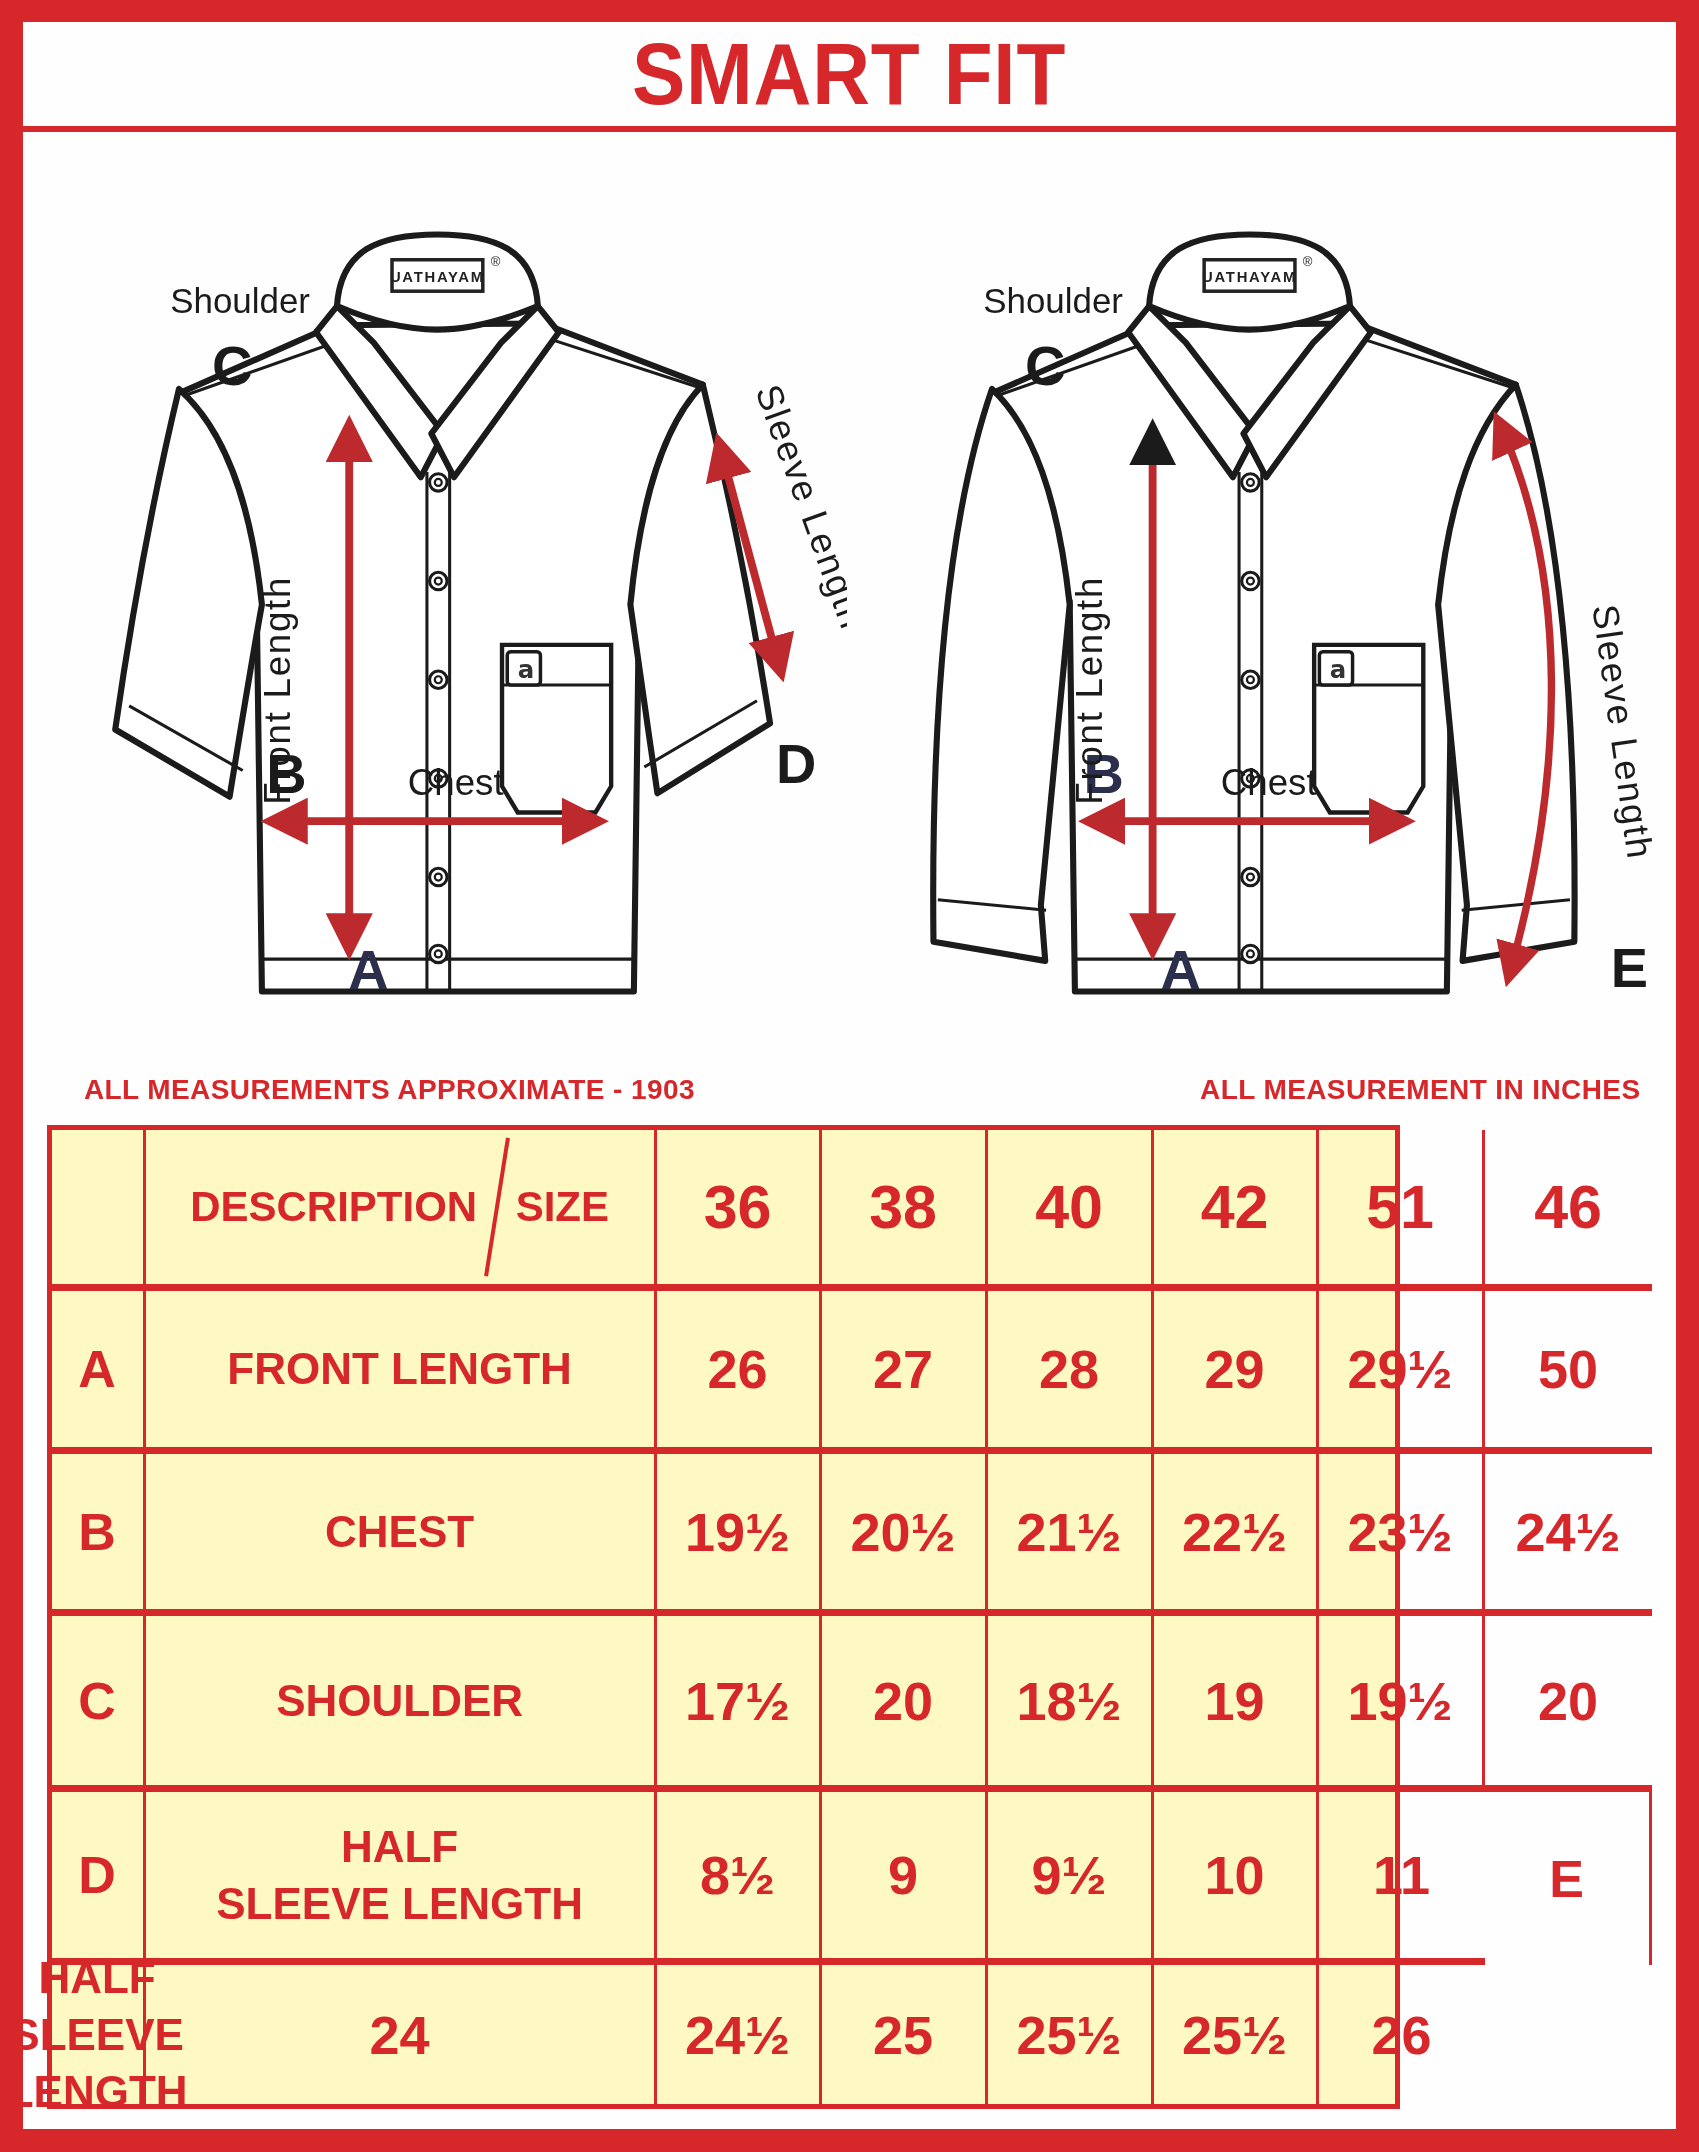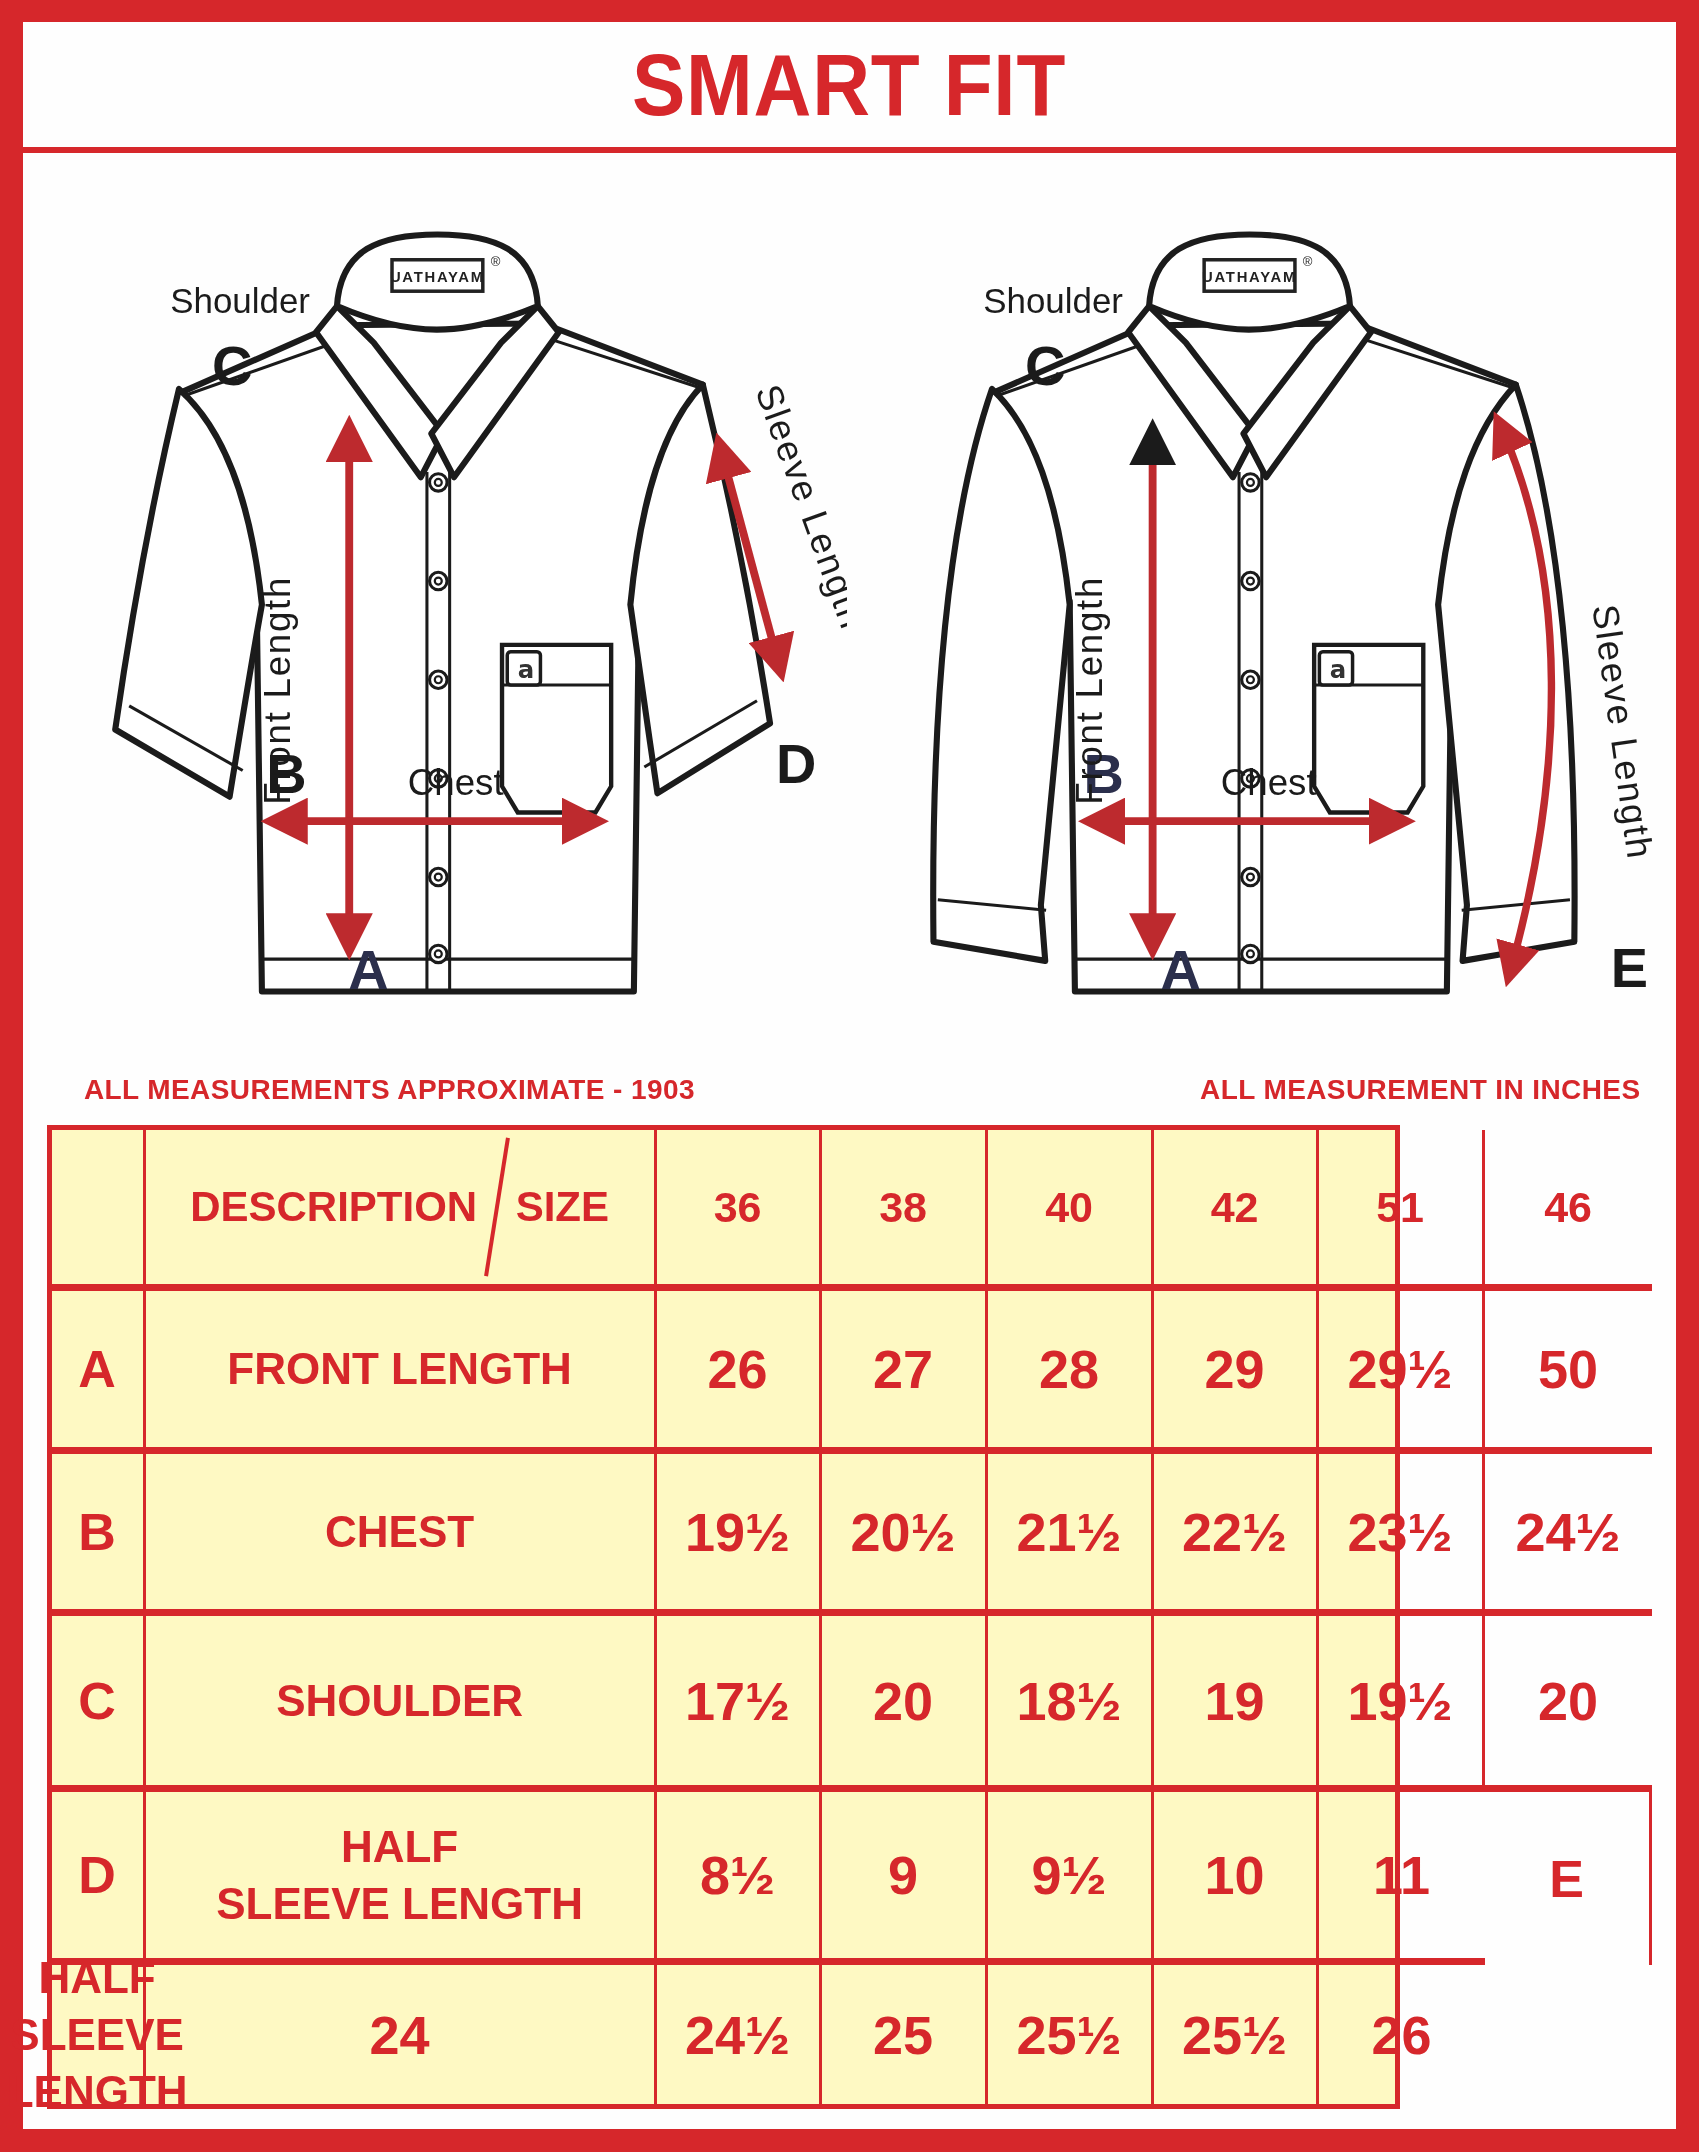--- a/index.html
+++ b/index.html
@@ -6,21 +6,21 @@
     --red:#D6272B;
     --arrow:#BD2A2E;
     --navy:#2B2F4C;
     --ink:#1B1B1B;
   }
   *{box-sizing:border-box;margin:0;padding:0}
   body{font-family:"Liberation Sans",sans-serif;background:#888}
   .page{position:relative;width:1700px;height:2153px;background:var(--red);overflow:hidden}
   .inner{position:absolute;left:23px;top:22px;right:24.5px;bottom:23.6px;background:#fefefe}
 
-  .title-band{position:absolute;left:0;top:0;width:100%;height:131px;
+  .title-band{position:absolute;left:0;top:0;width:100%;height:110px;
     border-bottom:6.1px solid var(--red);display:flex;align-items:center;justify-content:center}
   .title{font-size:87px;font-weight:bold;color:var(--red);letter-spacing:0.9px;transform:scaleX(.92)}
 
   .shirt{position:absolute}
   .shirt.half{left:38px;top:188px;width:786px;height:812px}
   .shirt.full{left:838px;top:188px;width:812px;height:812px}
 
   .svg-label{font-family:"Liberation Sans",sans-serif;fill:var(--ink);font-size:42px}
   .svg-small{font-size:40px}
   .svg-letter{font-family:"Liberation Sans",sans-serif;font-weight:bold;font-size:64px;fill:var(--ink)}
@@ -34,21 +34,21 @@
 
   .size-table{position:absolute;left:23.6px;top:1103px;width:1353px;height:984px;
     border:5.2px solid var(--red);display:grid;
     grid-template-columns:94px 511px 165px 166px 166px 165px 166px 167px;
     grid-template-rows:161px 163px 162px 176px 173px 139px;
     background:#fef9c3}
   .cell{border-right:3.5px solid var(--red);border-bottom:7px solid var(--red);
     display:flex;align-items:center;justify-content:center;color:var(--red);font-weight:bold}
   .cell.no-r{border-right:none}
   .cell.no-b{border-bottom:none}
-  .cell.hdr-size{font-size:43px}
+  .cell.hdr-size{font-size:61px}
   .cell.letter{font-size:52px}
   .cell.desc{flex-direction:column;font-size:44px;line-height:1.3;text-align:center}
   .cell.val{font-size:54px}
   .cell.hdr-desc{font-size:42px;position:relative}
   .hdr-desc .slash{width:3.5px;height:140px;background:var(--red);transform:rotate(9deg);margin:0 17.5px}
 </style>
 </head>
 <body>
 
 <div class="page">

